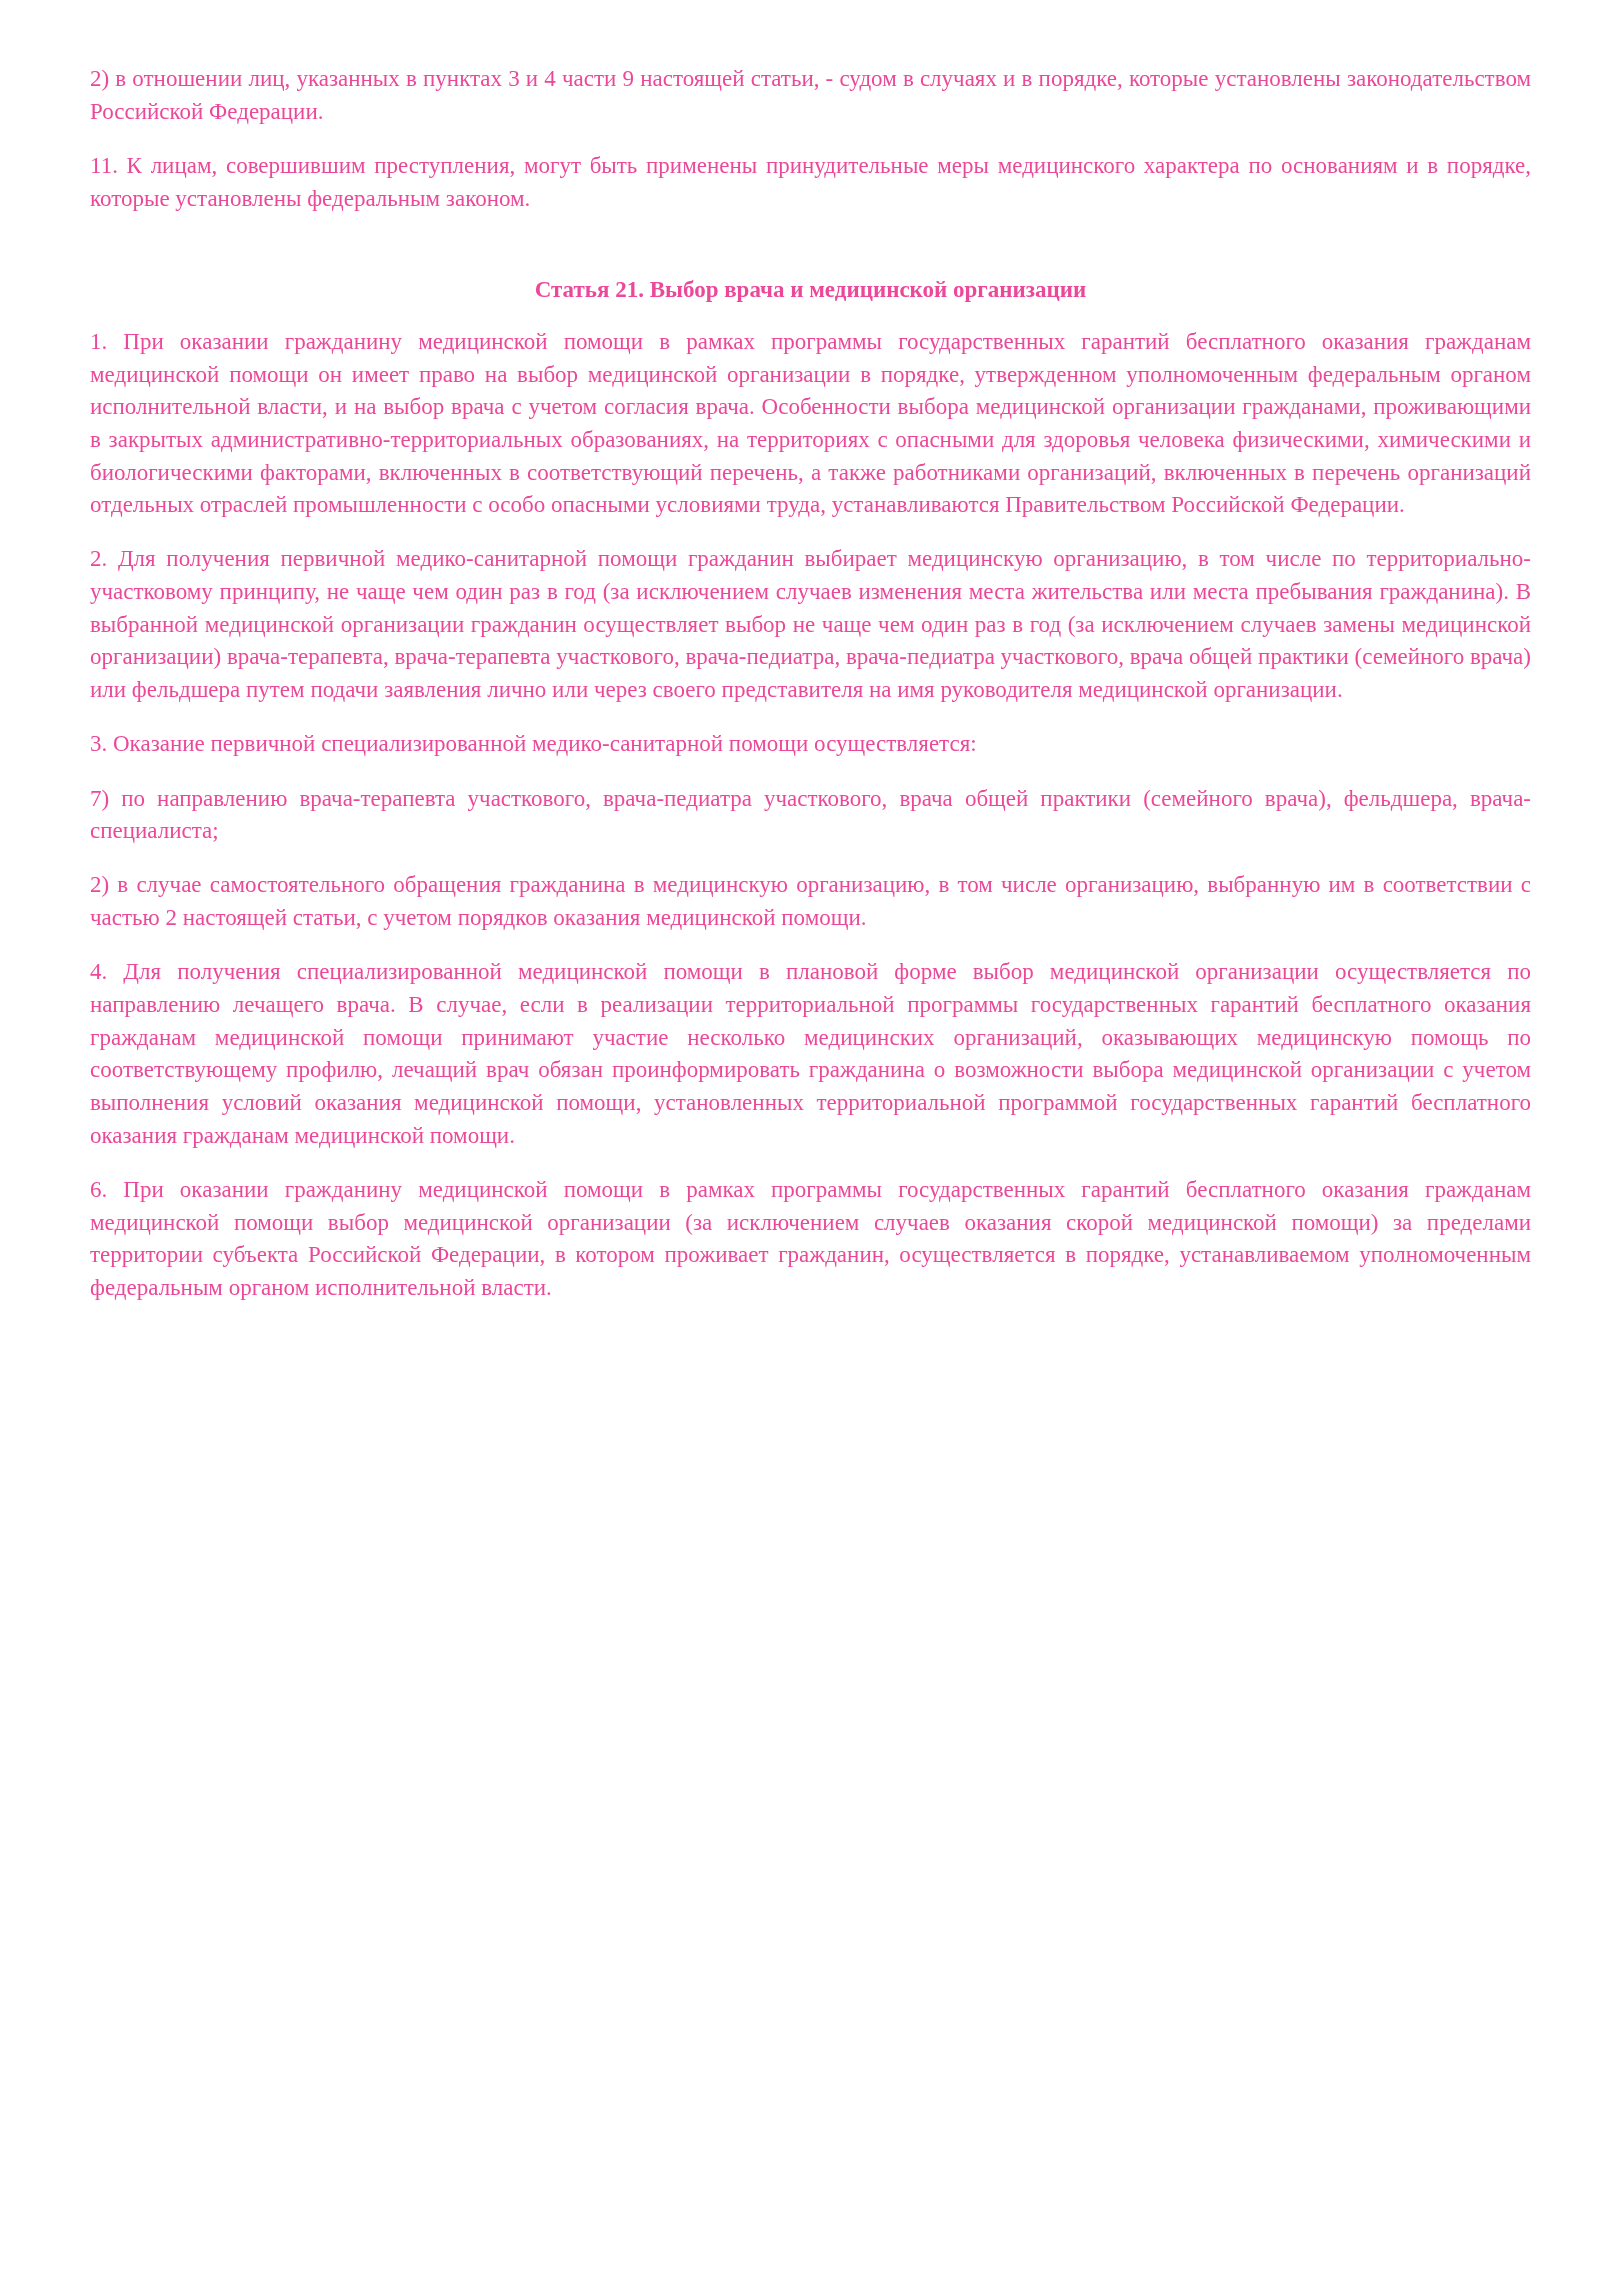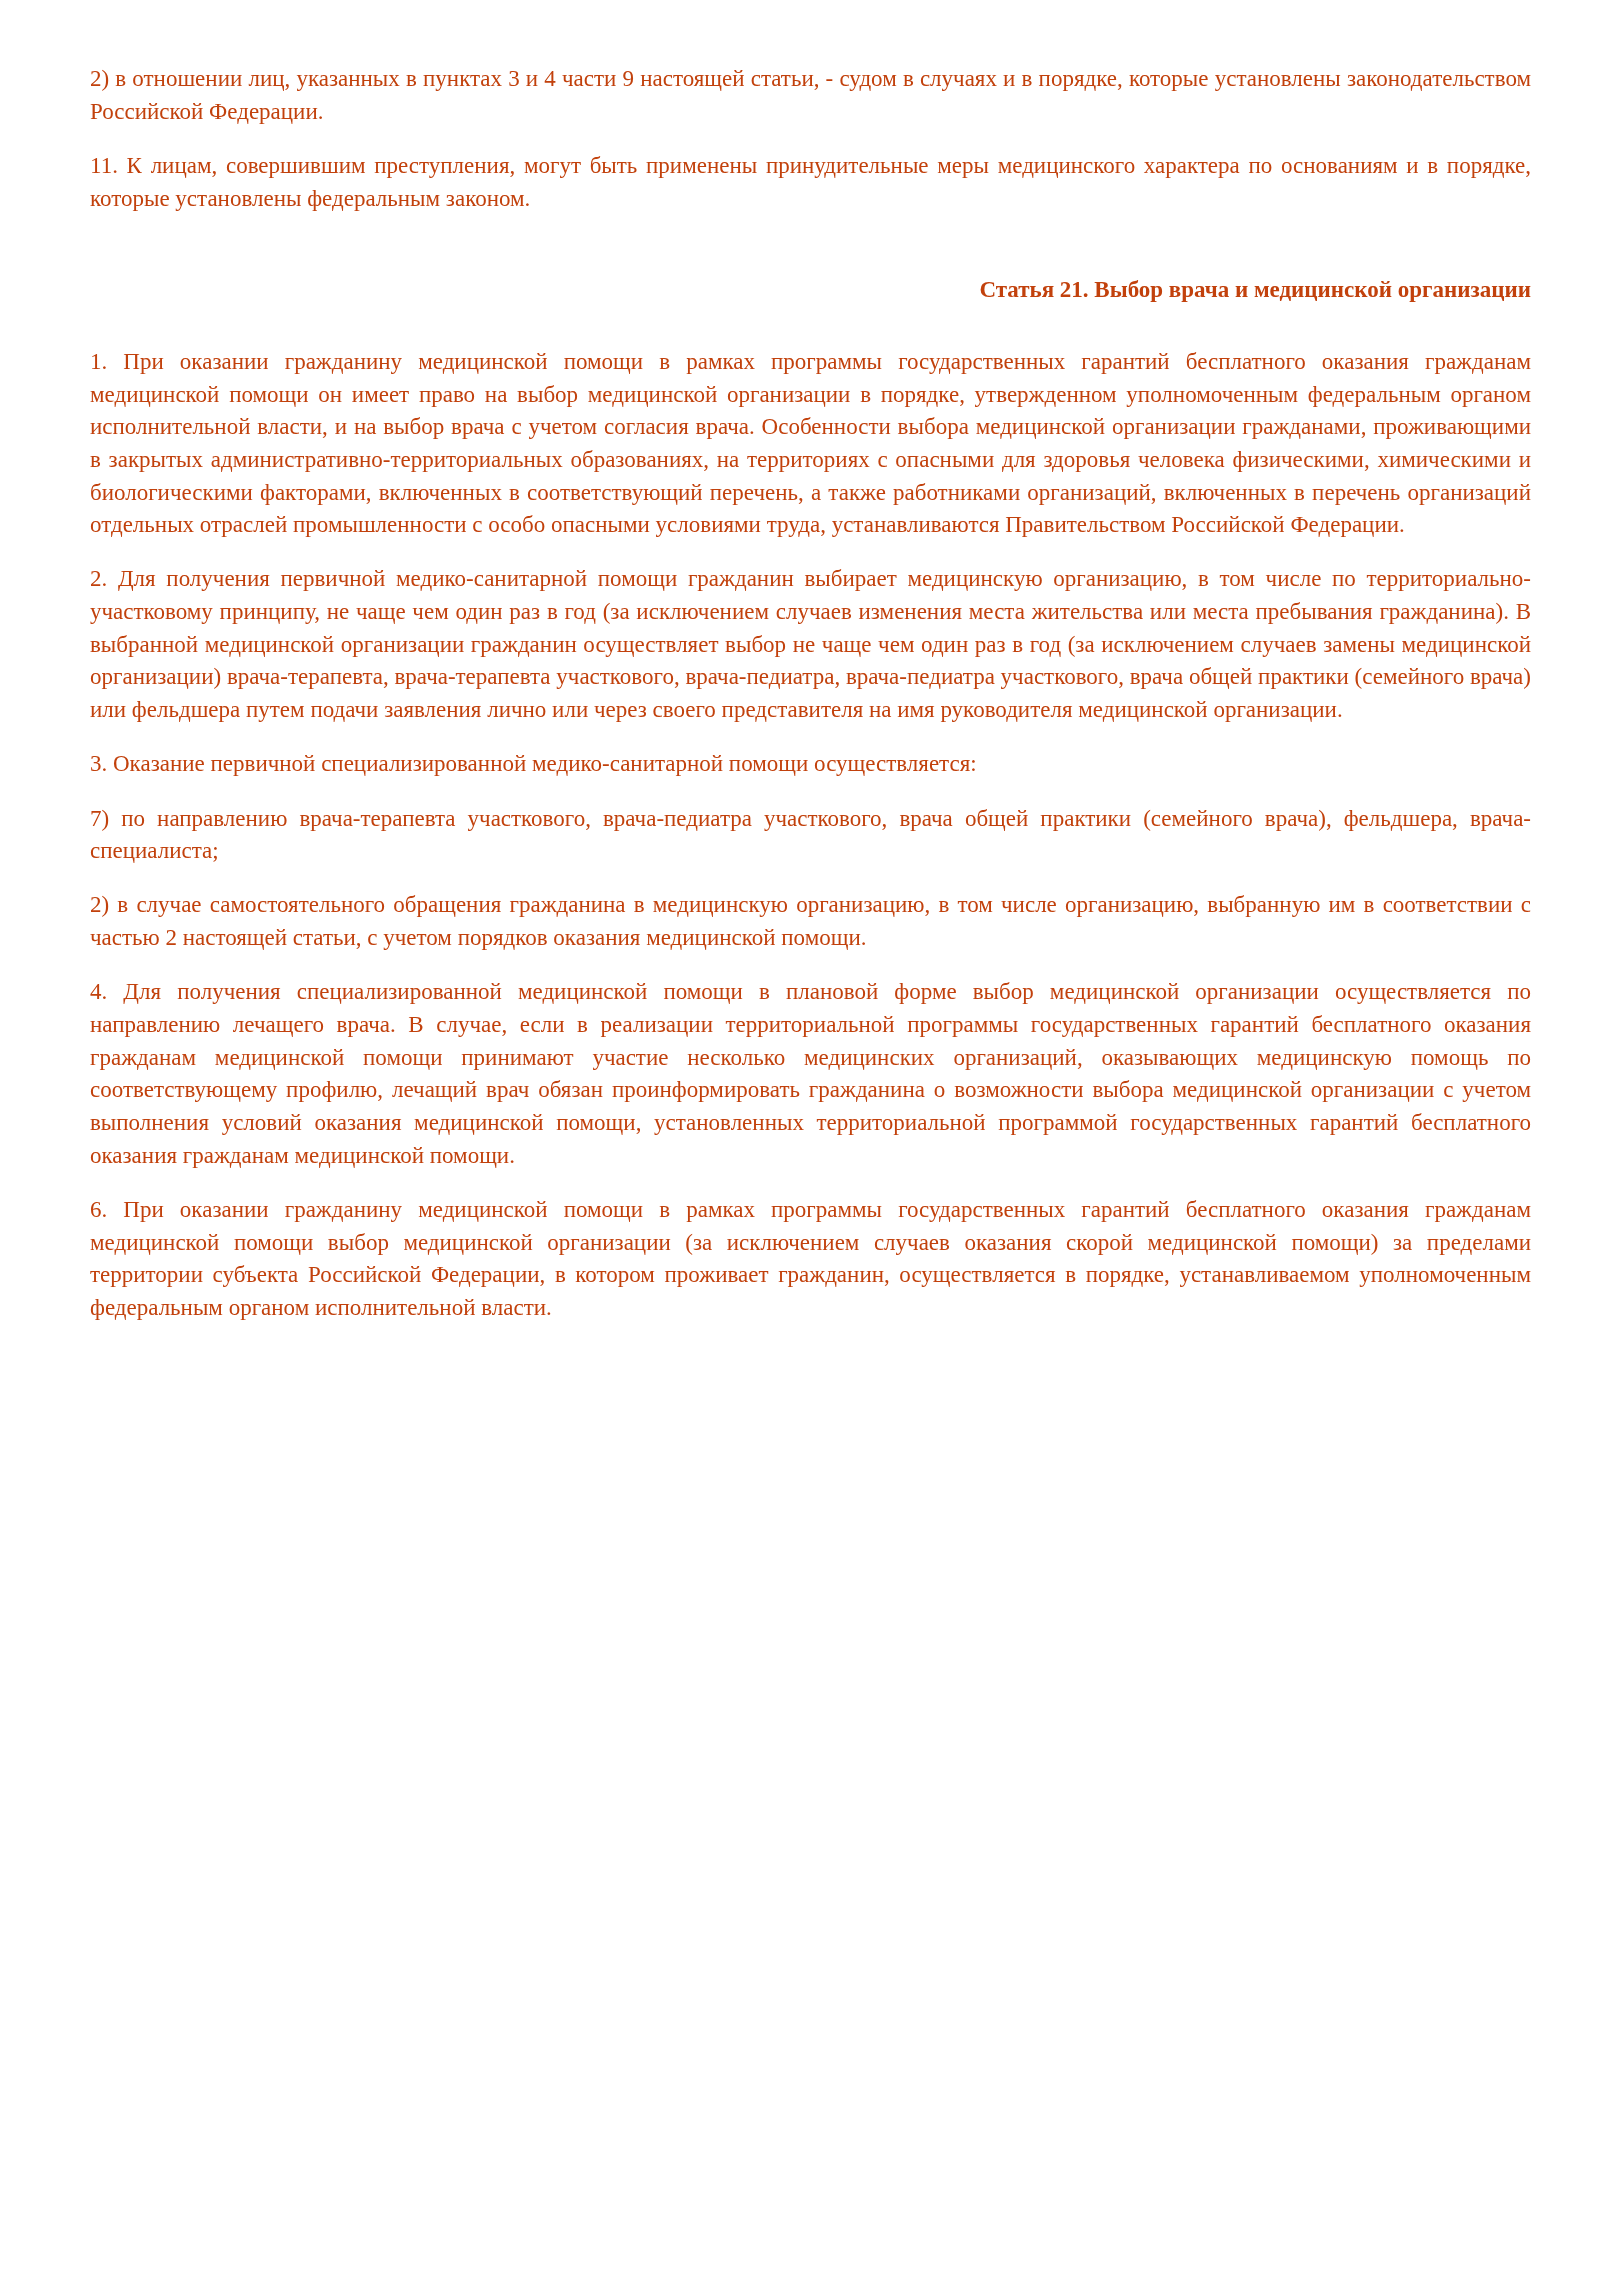--- a/index.html
+++ b/index.html
@@ -9,30 +9,30 @@
   }
   .page {
     width: 1621px;
     min-height: 2293px;
     box-sizing: border-box;
     padding: 63px 90px 88px 90px;
     background: #ffffff;
     font-family: "Liberation Serif", "DejaVu Serif", serif;
     font-size: 23px;
     line-height: 1.42;
-    color: #c2410c;
+    color: #ec4899;
   }
   .para {
     text-align: justify;
     margin: 0 0 21.6px 0;
   }
   .heading {
     font-weight: bold;
-    text-align: right;
-    margin: 59px 0 39px 0;
+    text-align: center;
+    margin: 59px 0 19px 0;
   }
 </style>
 </head>
 <body>
 
 <div class="page">
   <p class="para">2) в отношении лиц, указанных в пунктах 3 и 4 части 9 настоящей статьи, - судом в случаях и в порядке, которые установлены законодательством Российской Федерации.</p>
   <p class="para">11. К лицам, совершившим преступления, могут быть применены принудительные меры медицинского характера по основаниям и в порядке, которые установлены федеральным законом.</p>
   <p class="para heading">Статья 21. Выбор врача и медицинской организации</p>
   <p class="para">1. При оказании гражданину медицинской помощи в рамках программы государственных гарантий бесплатного оказания гражданам медицинской помощи он имеет право на выбор медицинской организации в порядке, утвержденном уполномоченным федеральным органом исполнительной власти, и на выбор врача с учетом согласия врача. Особенности выбора медицинской организации гражданами, проживающими в закрытых административно-территориальных образованиях, на территориях с опасными для здоровья человека физическими, химическими и биологическими факторами, включенных в соответствующий перечень, а также работниками организаций, включенных в перечень организаций отдельных отраслей промышленности с особо опасными условиями труда, устанавливаются Правительством Российской Федерации.</p>

